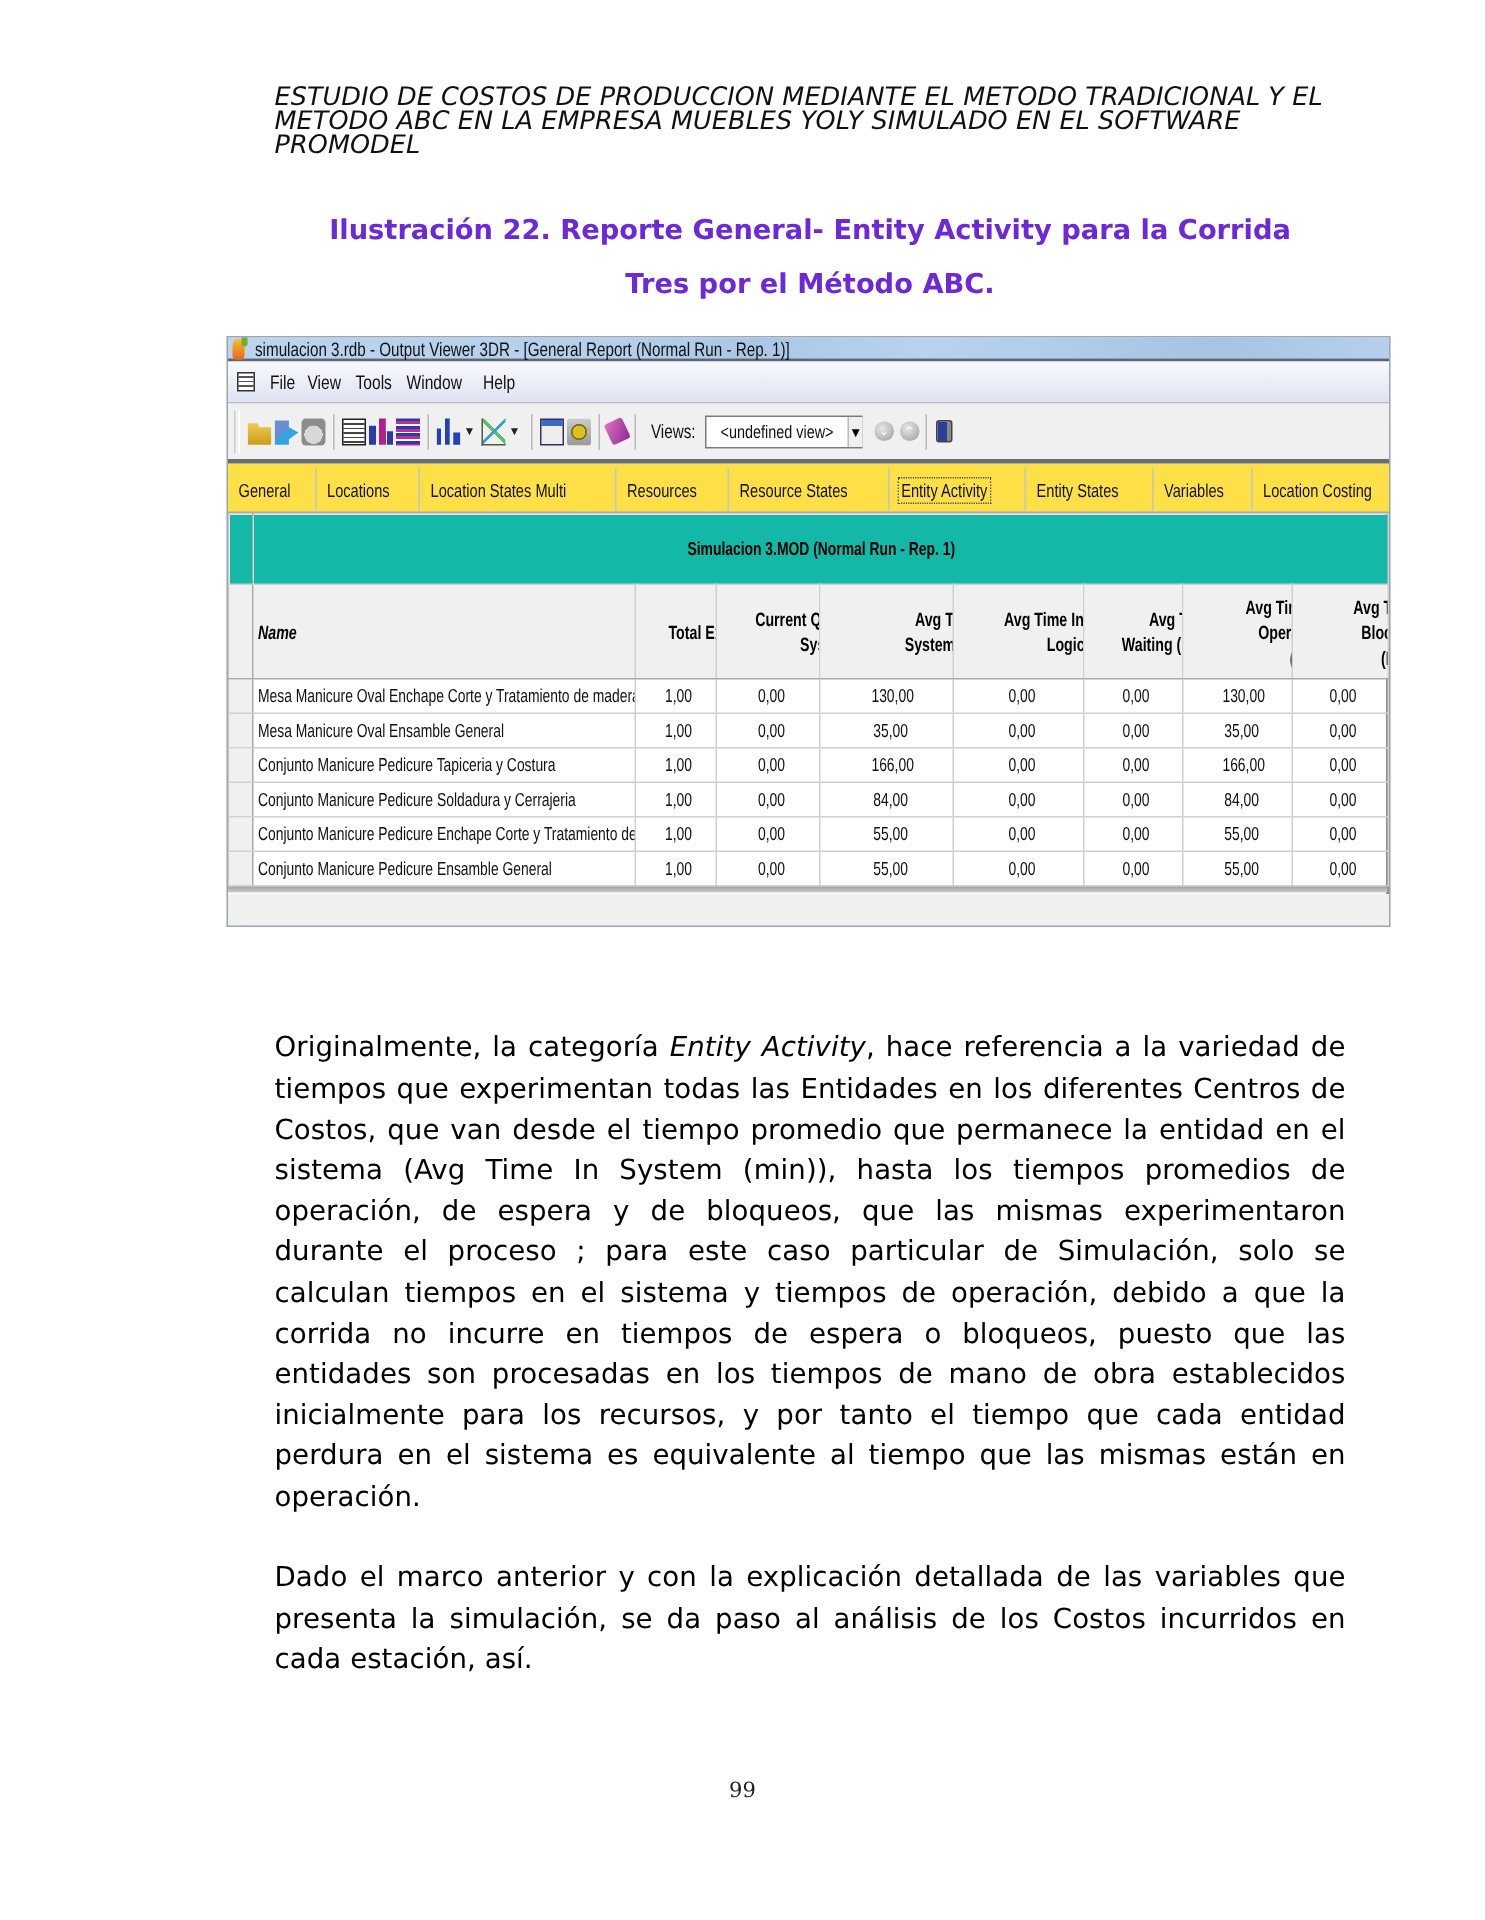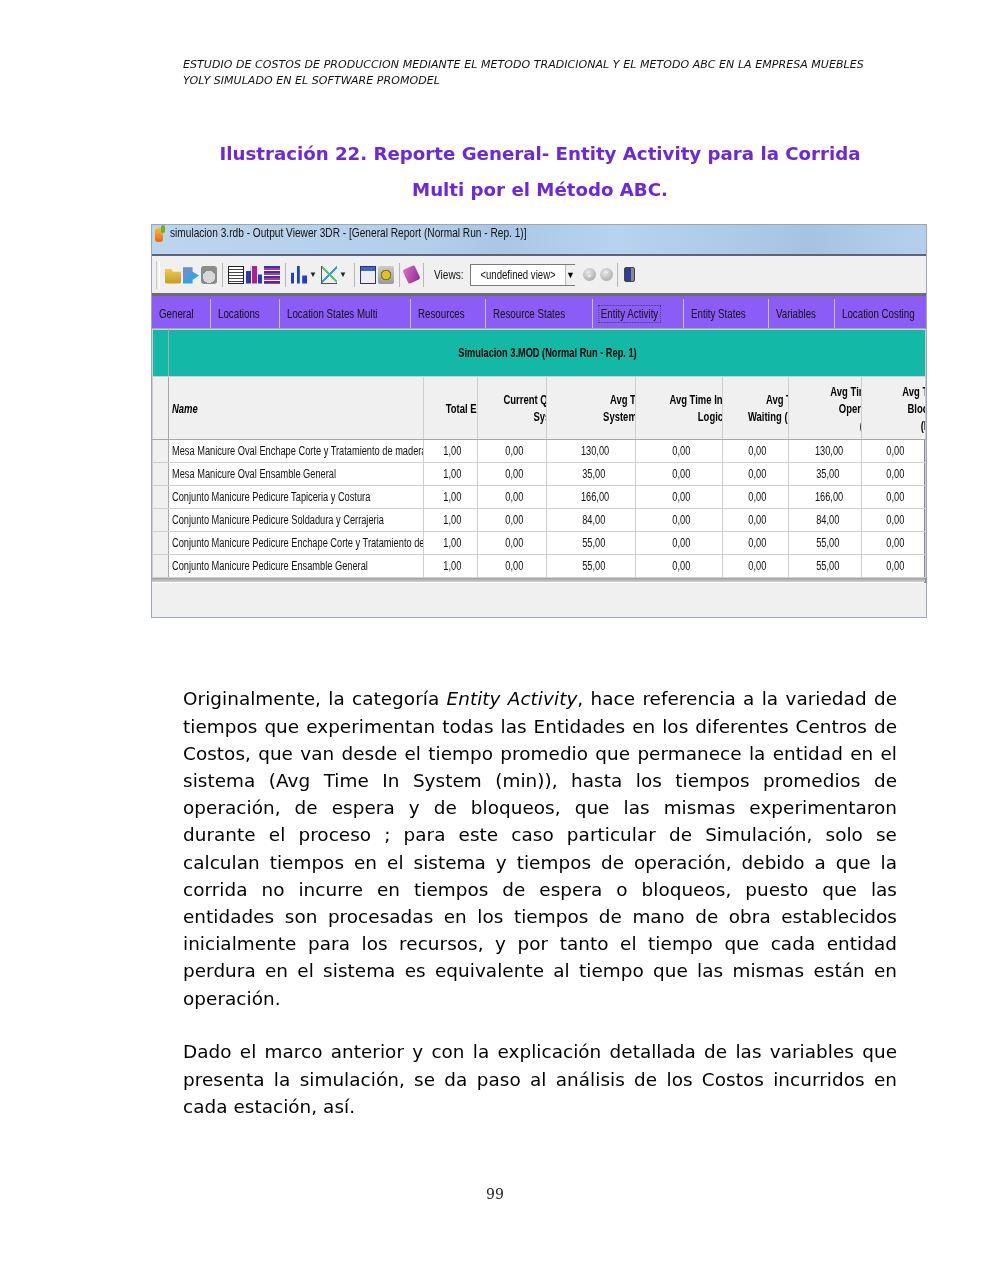--- a/index.html
+++ b/index.html
@@ -1,37 +1,37 @@
 <!DOCTYPE html>
 <html><head>
 <meta charset="utf-8">
 <style>
   html, body { margin: 0; padding: 0; background: #ffffff; }
   body { width: 990px; height: 1280px; position: relative; overflow: hidden; font-family: "DejaVu Sans", sans-serif; color: #000; }
 
   .running-header {
     position: absolute; left: 183px; top: 57px; width: 700px;
     font-family: "DejaVu Sans", sans-serif; font-style: italic;
-    font-size: 11px; line-height: 16px; color: #111; letter-spacing: 0.05px;
+    font-size: 17px; line-height: 16px; color: #111; letter-spacing: 0.05px;
   }
 
   .caption {
     position: absolute; left: 183px; top: 136px; width: 714px;
     text-align: center; font-family: "DejaVu Sans", sans-serif; font-weight: bold;
     font-size: 18.2px; line-height: 36px; color: #6d28d9;
   }
 
   
   .app-window {
     position: absolute; left: 151px; top: 224px; width: 776px; height: 394px;
     background: #f0f0f0; border: 1px solid #9aa6b4; box-sizing: border-box; overflow: hidden;
     font-family: "Liberation Sans", sans-serif;
   }
   .title-bar {
-    height: 31px; display: flex; align-items: flex-start;
+    height: 16px; display: flex; align-items: center;
     background: linear-gradient(90deg, #bcd5ee 0%, #b3cfea 35%, #a9c7e5 45%, #b7d3ee 60%, #a6c4e2 85%, #b4d0ec 100%);
     border-bottom: 2px solid #5a6678; box-sizing: border-box;
   }
   .app-icon { width: 12px; height: 18px; margin: 0 3px 0 3px; position: relative; }
   .app-icon::before { content: ""; position: absolute; left: 0; top: 3px; width: 8px; height: 14px; background: linear-gradient(180deg,#f4c030,#e8641c); border-radius: 4px 2px 3px 3px; }
   .app-icon::after { content: ""; position: absolute; left: 6px; top: 0; width: 4px; height: 8px; background: #6cb02c; border-radius: 2px; }
   .title-text { font-size: 13px; color: #111; transform: scaleX(0.78); transform-origin: left center; white-space: nowrap; }
 
   .menu-bar {
     height: 28px; display: flex; align-items: center;
@@ -61,21 +61,21 @@
   .ico-calc { border: 1px solid #336; box-sizing: border-box; background: linear-gradient(180deg,#3a6ac8 0 25%,#eee 25%); }
   .ico-gear { background: radial-gradient(circle,#e0c020 0 35%,#7a7a20 36% 45%,transparent 46%), linear-gradient(180deg,#ccc,#999); border-radius: 2px; }
   .ico-book { background: linear-gradient(135deg,#e070c0,#8c2a9a); transform: rotate(-25deg); border-radius: 2px; width: 13px; height: 15px; }
   .views-label { font-size: 13px; color: #111; margin-left: 6px; transform: scaleX(0.78); transform-origin: left center; margin-right: -6px; }
   .views-select { display: flex; align-items: center; height: 22px; width: 105px; margin-left: 4px; border: 1px solid #7a7a7a; background: #fff; box-sizing: border-box; }
   .views-value { flex: 1; text-align: center; font-size: 12px; color: #111; transform: scaleX(0.8); white-space: nowrap; }
   .views-arrow { width: 14px; height: 20px; display: flex; align-items: center; justify-content: center; font-size: 9px; background: #f0f0f0; border-left: 1px solid #bbb; }
   .nav-circle { width: 13px; height: 13px; border-radius: 50%; background: radial-gradient(circle at 40% 35%,#e8e8e8,#9a9a9a); margin: 0 2px; color: #fff; font-size: 8px; display: flex; align-items: center; justify-content: center; }
   .ico-monitor { width: 11px; height: 15px; background: linear-gradient(90deg,#2b3f9a 0 70%,#888 70%); border: 1px solid #444; box-sizing: border-box; border-radius: 2px; margin-left: 6px; }
 
-  .tab-bar { height: 33px; display: flex; align-items: flex-end; background: #8b5cf6; border-bottom: 1px solid #a9a9a9; box-sizing: border-box; padding-top: 0; }
+  .tab-bar { height: 33px; display: flex; align-items: flex-end; background: #fde047; border-bottom: 1px solid #a9a9a9; box-sizing: border-box; padding-top: 0; }
   .tab { height: 29px; display: flex; align-items: center; padding: 0 7px; border-right: 1px solid #c4c4c4; box-sizing: border-box; font-size: 12.5px; color: #111; white-space: nowrap; }
   .tab span { display: inline-block; transform: scaleX(0.78); transform-origin: left center; }
   .tab.active span { outline: 1px dotted #444; outline-offset: 1px; padding: 0 1px; }
 
   
   .report { position: relative; background: #fff; height: 254px; border-right: 2px solid #8a8a8a; }
   .report table { border-collapse: collapse; table-layout: fixed; width: 773px; font-size: 12.5px; }
   .report td, .report th { border: 1px solid #cfcfcf; padding: 0; overflow: hidden; white-space: nowrap; }
   .rowhead { width: 16px; background: #f0f0f0; border-right: 1px solid #a8a8a8 !important; }
   .cond { display: inline-block; transform: scaleX(0.74); transform-origin: right center; }
@@ -97,29 +97,37 @@
 
   .page-number { position: absolute; left: 0; width: 990px; top: 1186px; text-align: center; font-family: "DejaVu Serif", serif; font-size: 14px; color: #222; }
 </style>
 </head>
 <body>
 
 <div class="running-header">ESTUDIO DE COSTOS DE PRODUCCION MEDIANTE EL METODO TRADICIONAL Y EL METODO ABC EN LA EMPRESA MUEBLES YOLY SIMULADO EN EL SOFTWARE PROMODEL</div>
 
 <div class="caption">
   <div>Ilustración 22. Reporte General- Entity Activity para la Corrida</div>
-  <div>Multi por el Método ABC.</div>
+  <div>Tres por el Método ABC.</div>
 </div>
 
 <div class="app-window">
   <div class="title-bar">
     <span class="app-icon"></span>
     <span class="title-text">simulacion 3.rdb - Output Viewer 3DR - [General Report (Normal Run - Rep. 1)]</span>
   </div>
 
+  <div class="menu-bar">
+    <span class="menu-icon"></span>
+    <span class="menu-item">File</span>
+    <span class="menu-item">View</span>
+    <span class="menu-item">Tools</span>
+    <span class="menu-item">Window</span>
+    <span class="menu-item">Help</span>
+  </div>
 
   <div class="toolbar">
     <span class="tb-grip"></span>
     <span class="tb-btn ico-open"></span>
     <span class="tb-btn ico-export"></span>
     <span class="tb-btn ico-print"></span>
     <span class="tb-sep"></span>
     <span class="tb-btn ico-table"></span>
     <span class="tb-btn ico-bars"></span>
     <span class="tb-btn ico-hbars"></span>

